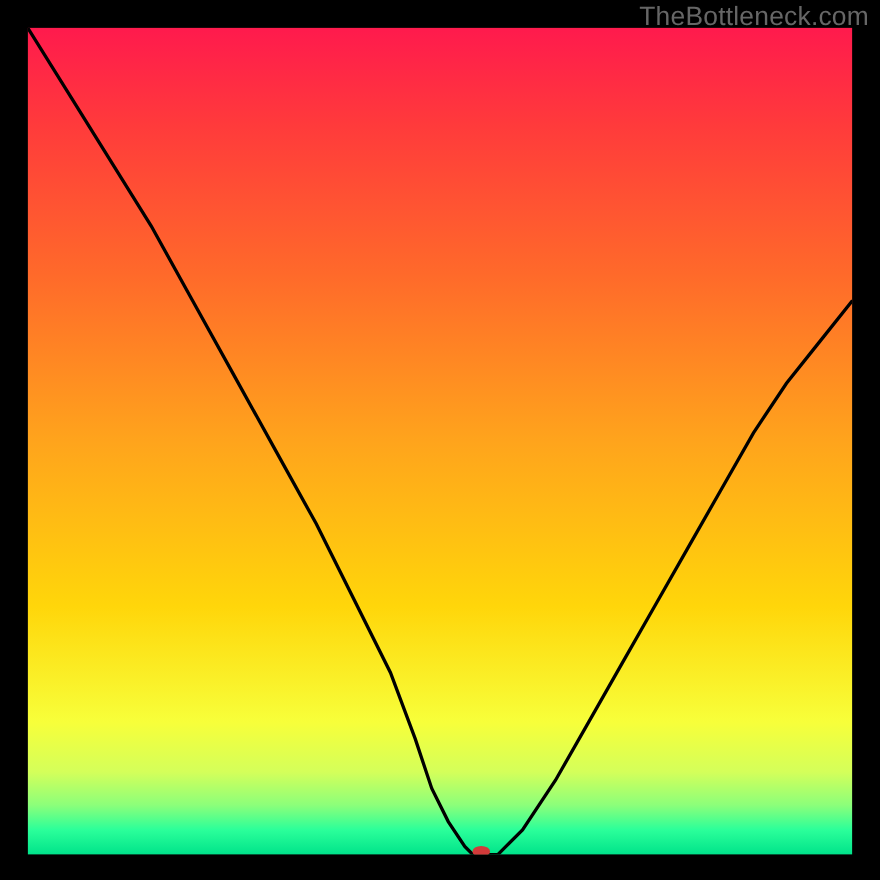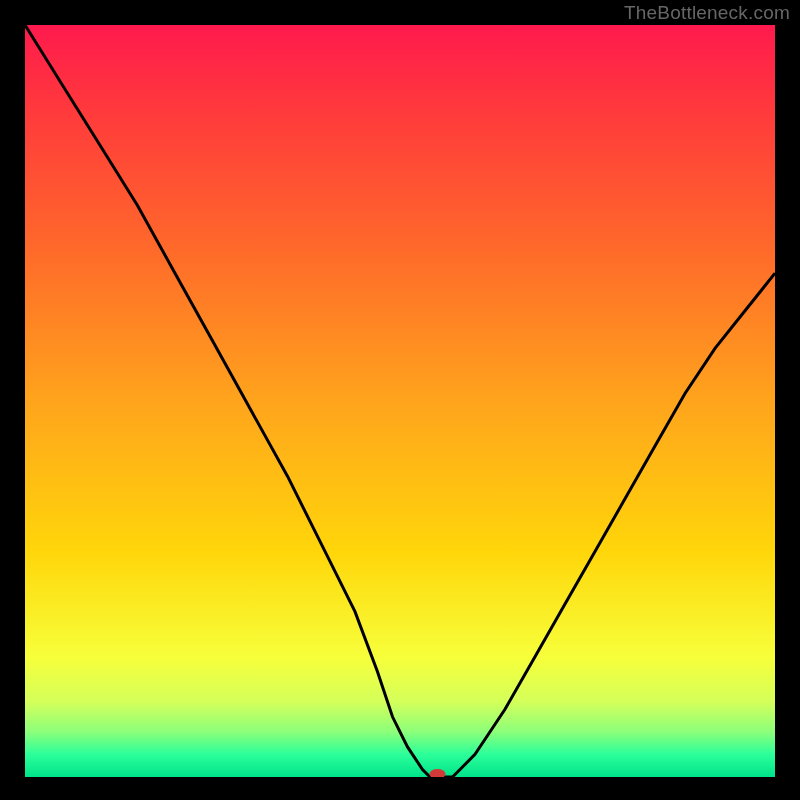--- a/index.html
+++ b/index.html
@@ -15,21 +15,21 @@
     position: relative;
     width: 800px;
     height: 800px;
     background: #000;
   }
   .watermark {
     position: absolute;
     top: 2px;
     right: 10px;
     color: #666;
-    font-size: 19px;
+    font-size: 24px;
     font-weight: 500;
     z-index: 10;
     letter-spacing: 0.2px;
   }
   .plot-area {
     position: absolute;
     left: 25px;
     top: 25px;
     width: 750px;
     height: 752px;

